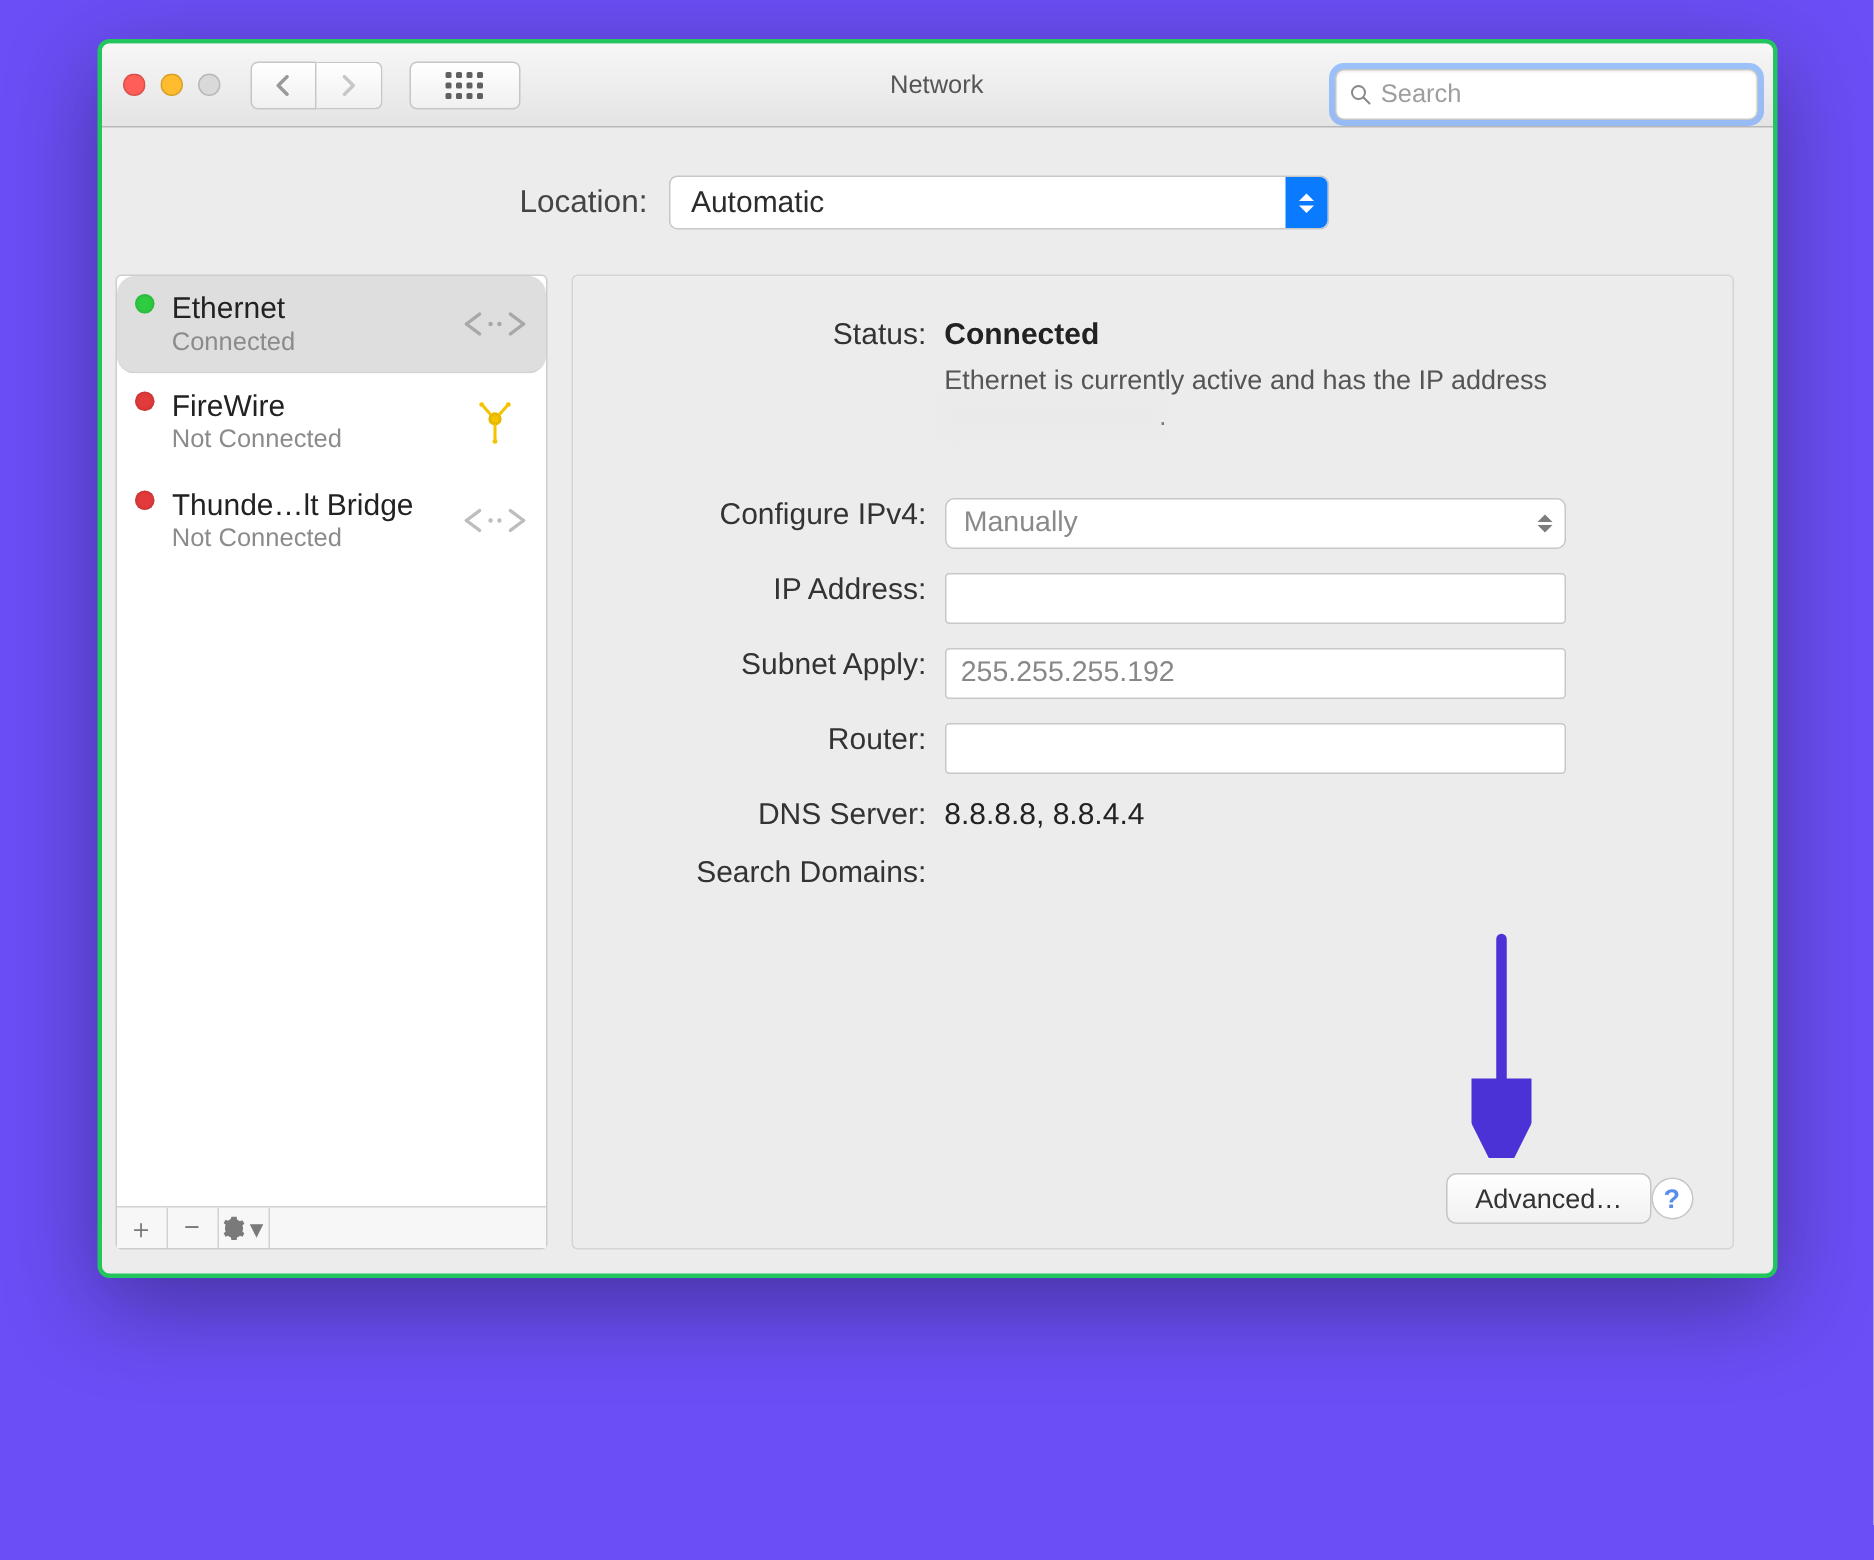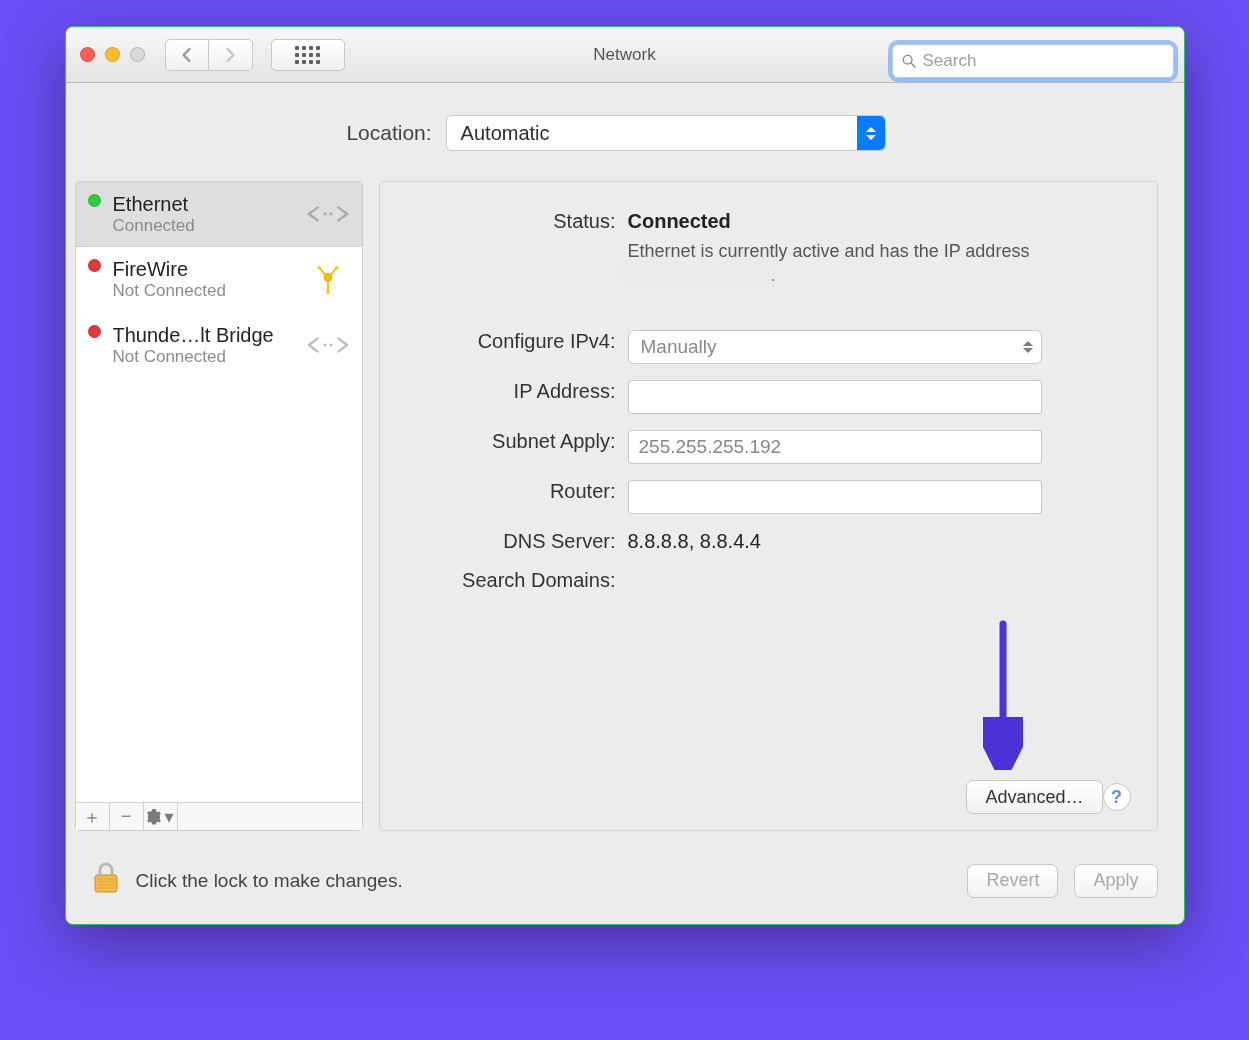--- a/index.html
+++ b/index.html
@@ -11,21 +11,21 @@
   color: #333;
   display: flex;
   align-items: flex-start;
   justify-content: center;
   padding: 26px 40px;
 }
 
 .window {
   width: 1120px;
   background: #ececec;
-  border: 1px solid #22c55e;
+  border: 3px solid #22c55e;
   border-radius: 8px;
   box-shadow: 0 18px 60px rgba(0,0,0,.35);
   overflow: hidden;
 }
 
 
 .titlebar {
   display: flex;
   align-items: center;
   height: 56px;
@@ -109,20 +109,21 @@
 
 .sidebar {
   width: 288px; background:#fff; border:1px solid #cdcdcd; border-radius:4px;
   display:flex; flex-direction:column;
 }
 .service-list { flex:1; overflow:auto; min-height:620px; }
 .service {
   display:flex; align-items:center; gap:12px;
   padding: 10px 12px;
   border-bottom: 1px solid transparent;
+  border-radius: 12px;
 }
 .service.selected { background:#dedede; border-bottom-color:#d1d1d1; }
 .status-dot { width:13px; height:13px; border-radius:50%; margin-top:2px; align-self:flex-start; }
 .status-dot.green { background:#2ecc40; box-shadow:0 0 3px rgba(0,0,0,.2) inset;}
 .status-dot.red { background:#e23b3b; box-shadow:0 0 3px rgba(0,0,0,.2) inset;}
 .service .text { flex:1; display:flex; flex-direction:column; line-height:1.2; }
 .service .name { font-size:20px; color:#222; white-space:nowrap; overflow:hidden; text-overflow:ellipsis; }
 .service .state { font-size:17px; color:#8b8b8b; }
 .svc-icon { width:44px; height:36px; display:flex; align-items:center; justify-content:center; }
 .svc-icon svg { width:44px; height:30px; }
@@ -408,31 +409,14 @@
                 <line x1="20" y1="4" x2="20" y2="132" stroke="#4a32d6" stroke-width="7" marker-end="url(#ah)" stroke-linecap="round"></line>
               </svg>
           </div>
           <button class="btn">Advanced…</button>
           <div class="help">?</div>
         </div>
       </div>
     </div>
   </div>
 
-  <div class="footer">
-    <span class="lock-icon">
-      <svg viewBox="0 0 28 34">
-          <rect x="3" y="14" width="22" height="17" rx="2.5" fill="#f2b94b" stroke="#c98e1e" stroke-width="1"></rect>
-          <path d="M8 14 V9 a6 6 0 0 1 12 0 v5" fill="none" stroke="#b8b8b8" stroke-width="3"></path>
-          <rect x="5" y="16" width="18" height="13" fill="url(#lg)"></rect>
-          <line x1="5" y1="18" x2="23" y2="18" stroke="#e4a633" stroke-width="1"></line>
-          <line x1="5" y1="21" x2="23" y2="21" stroke="#e4a633" stroke-width="1"></line>
-          <line x1="5" y1="24" x2="23" y2="24" stroke="#e4a633" stroke-width="1"></line>
-          <line x1="5" y1="27" x2="23" y2="27" stroke="#e4a633" stroke-width="1"></line>
-        </svg>
-    </span>
-    <span class="footer-text">Click the lock to make changes.</span>
-    <div class="footer-spacer"></div>
-    <button class="btn disabled">Revert</button>
-    <button class="btn disabled">Apply</button>
-  </div>
 
 </div>
 
 </body></html>

